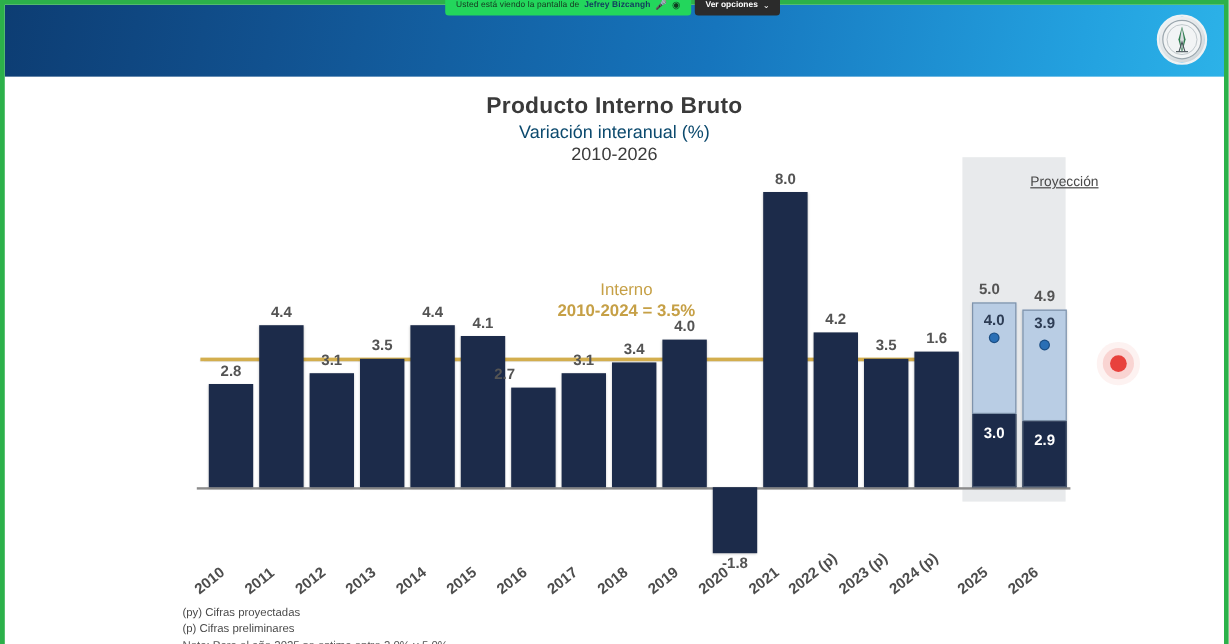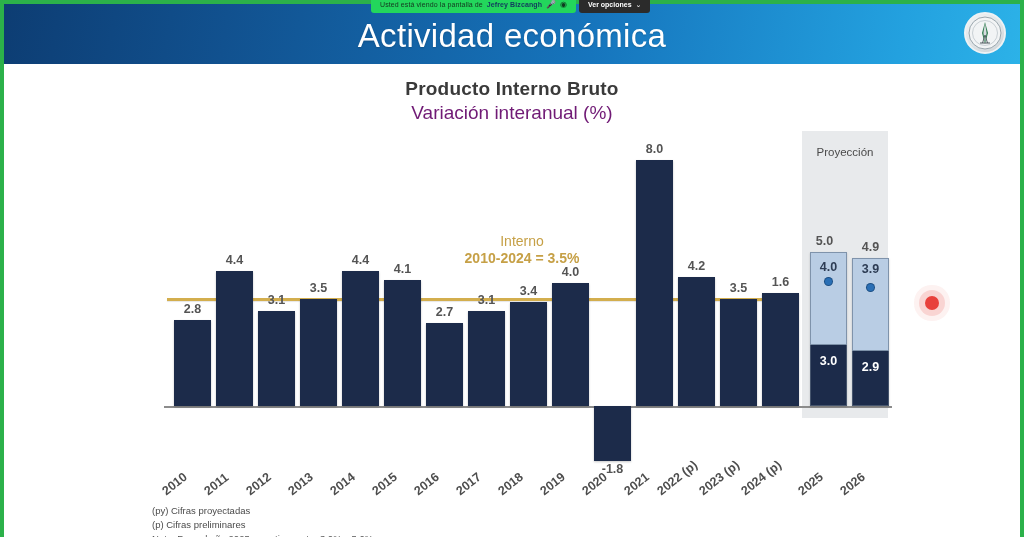--- a/index.html
+++ b/index.html
@@ -79,21 +79,21 @@
 
   
   #slide {
     position: absolute; left: 0; top: 60px;
     width: 1016px; height: 361px;
     background: #ffffff;
   }
 
   #titles { text-align: center; padding-top: 14px; }
   #t1 { font-size: 19px; color: #3a3a3a; font-weight: bold; letter-spacing: .2px; }
-  #t2 { font-size: 19px; color: #701a75; margin-top: 2px; }
+  #t2 { font-size: 15px; color: #0c4a6e; margin-top: 2px; }
   #t3 { font-size: 15px; color: #3b3b3b; margin-top: 1px; }
 
   
   #plot {
     position: absolute; left: 0; top: 0;
     width: 1016px; height: 473px;
   }
 
   
   #proj-band {
@@ -182,44 +182,44 @@
     box-shadow: 0 0 0 6px rgba(232,65,60,.17), 0 0 0 11px rgba(232,65,60,.07);
   }
 </style>
 </head>
 <body>
 
 <div id="screen">
   <div id="inner">
 
     <div id="banner">
-      <div id="banner-title">Actividad económica</div>
       <div id="bank-seal">
         <svg width="34" height="34" viewBox="0 0 34 34" aria-hidden="true">
           <circle cx="17" cy="17" r="16" fill="#f2f4f5" stroke="#9aa6ad" stroke-width="1"></circle>
           <circle cx="17" cy="17" r="12.5" fill="none" stroke="#b6bfc4" stroke-width="0.7"></circle>
           <path d="M17 6 L20 17 L17 28 L14 17 Z" fill="#2f7d4f"></path>
           <path d="M17 7 L18.6 17 L17 27 L15.4 17 Z" fill="#d8dde0"></path>
           <path d="M12 27 L22 27" stroke="#5a6469" stroke-width="1.1"></path>
           <path d="M14.5 27 L17 19 L19.5 27" fill="none" stroke="#4a545a" stroke-width="0.9"></path>
         </svg>
       </div>
     </div>
 
     <div id="slide">
 
       <div id="titles">
         <div id="t1">Producto Interno Bruto</div>
         <div id="t2">Variación interanual (%)</div>
+        <div id="t3">2010-2026</div>
       </div>
 
       <div id="plot">
 
         <div id="proj-band" style="left:798px; top:67px; width:86px; height:287px;"></div>
-        <div id="proj-label" style="left:798px; top:82px; width:86px;">Proyección</div>
+        <div id="proj-label" style="left:840px; top:82px; width:86px;text-decoration:underline;">Proyección</div>
 
         <div id="baseline" style="left:160px; top:342px; width:728px;"></div>
 
         <div id="avgline" style="left:163px; top:234px; width:626px;"></div>
         <div id="avg-label" style="left:428px; top:169px; width:180px;">
           <span class="l1">Interno</span>
           <span class="l2">2010-2024 = 3.5%</span>
         </div>
 
         <div class="bar" style="left:170px; top:256px; width:37px; height:86px;"></div>
@@ -234,21 +234,21 @@
         <div class="bar" style="left:296px; top:235px; width:37px; height:107px;"></div>
         <div class="vlabel top" style="left:296px; top:217px; width:37px;">3.5</div>
 
         <div class="bar" style="left:338px; top:207px; width:37px; height:135px;"></div>
         <div class="vlabel top" style="left:338px; top:189px; width:37px;">4.4</div>
 
         <div class="bar" style="left:380px; top:216px; width:37px; height:126px;"></div>
         <div class="vlabel top" style="left:380px; top:198px; width:37px;">4.1</div>
 
         <div class="bar" style="left:422px; top:259px; width:37px; height:83px;"></div>
-        <div class="vlabel top" style="left:422px; top:241px; width:37px;">2.7</div>
+        <div class="vlabel top" style="left:398px; top:241px; width:37px;">2.7</div>
 
         <div class="bar" style="left:464px; top:247px; width:37px; height:95px;"></div>
         <div class="vlabel top" style="left:464px; top:229px; width:37px;">3.1</div>
 
         <div class="bar" style="left:506px; top:238px; width:37px; height:104px;"></div>
         <div class="vlabel top" style="left:506px; top:220px; width:37px;">3.4</div>
 
         <div class="bar" style="left:548px; top:219px; width:37px; height:123px;"></div>
         <div class="vlabel top" style="left:548px; top:201px; width:37px;">4.0</div>
 

